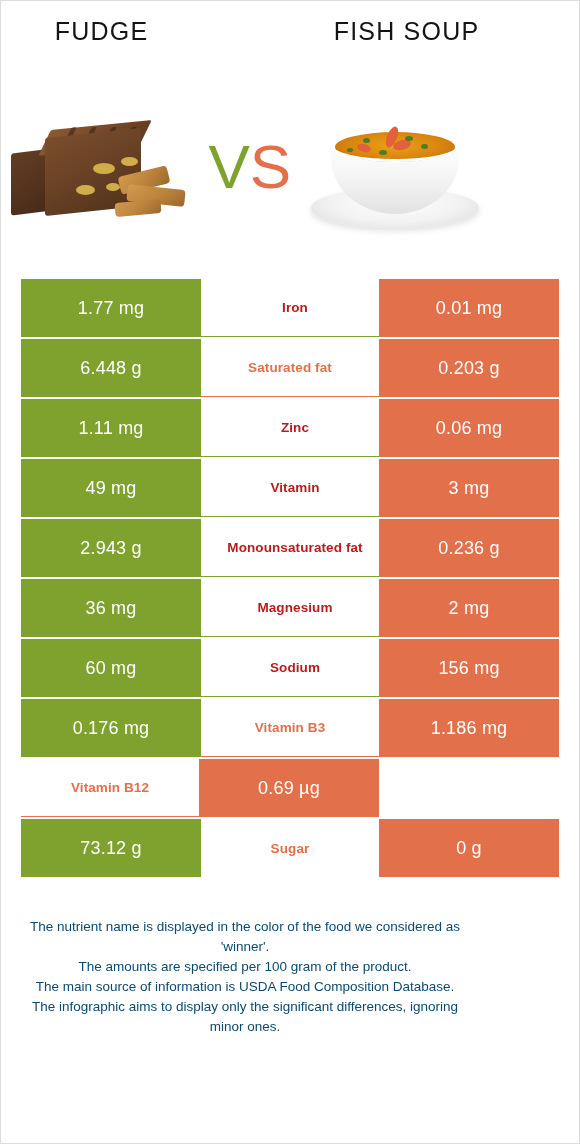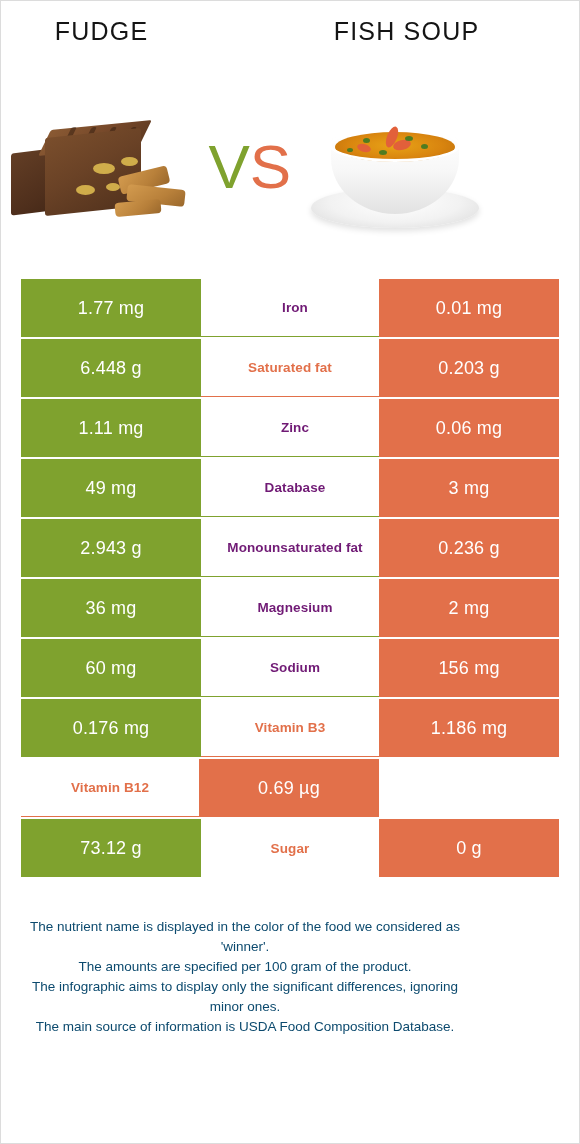--- a/index.html
+++ b/index.html
@@ -204,21 +204,21 @@
     display: flex;
     align-items: center;
     justify-content: center;
     background: #ffffff;
     font-size: 13.5px;
     font-weight: 600;
     letter-spacing: .1px;
     box-sizing: border-box;
     border-bottom: 1px solid transparent;
   }
-  .cell-mid.win-left  { color: #701a75; border-bottom-color: #7FA22E; padding-left: 10px; }
+  .cell-mid.win-left  { color: #b91c1c; border-bottom-color: #7FA22E; padding-left: 10px; }
   .cell-mid.win-right { color: #E2704A; border-bottom-color: #E2704A; }
   .row:last-child .cell-mid { border-bottom: none; }
 
   
   .footer {
     margin: 40px 22px 0 22px;
     text-align: center;
     font-size: 13.5px;
     line-height: 20px;
     color: #0c4a6e;
@@ -289,21 +289,21 @@
         <div class="cell-mid win-right">Saturated fat</div>
         <div class="cell-right">0.203 g</div>
       </div>
       <div class="row">
         <div class="cell-left">1.11 mg</div>
         <div class="cell-mid win-left">Zinc</div>
         <div class="cell-right">0.06 mg</div>
       </div>
       <div class="row">
         <div class="cell-left">49 mg</div>
-        <div class="cell-mid win-left">Database</div>
+        <div class="cell-mid win-left">Vitamin</div>
         <div class="cell-right">3 mg</div>
       </div>
       <div class="row">
         <div class="cell-left">2.943 g</div>
         <div class="cell-mid win-left">Monounsaturated fat</div>
         <div class="cell-right">0.236 g</div>
       </div>
       <div class="row">
         <div class="cell-left">36 mg</div>
         <div class="cell-mid win-left">Magnesium</div>
@@ -326,17 +326,17 @@
       <div class="row">
         <div class="cell-left">73.12 g</div>
         <div class="cell-mid win-right">Sugar</div>
         <div class="cell-right">0 g</div>
       </div>
     </div>
 
   <div class="footer">
     <div>The nutrient name is displayed in the color of the food we considered as 'winner'.</div>
     <div>The amounts are specified per 100 gram of the product.</div>
+    <div>The main source of information is USDA Food Composition Database.</div>
     <div>The infographic aims to display only the significant differences, ignoring minor ones.</div>
-    <div>The main source of information is USDA Food Composition Database.</div>
   </div>
 
 </div>
 
 </body></html>

